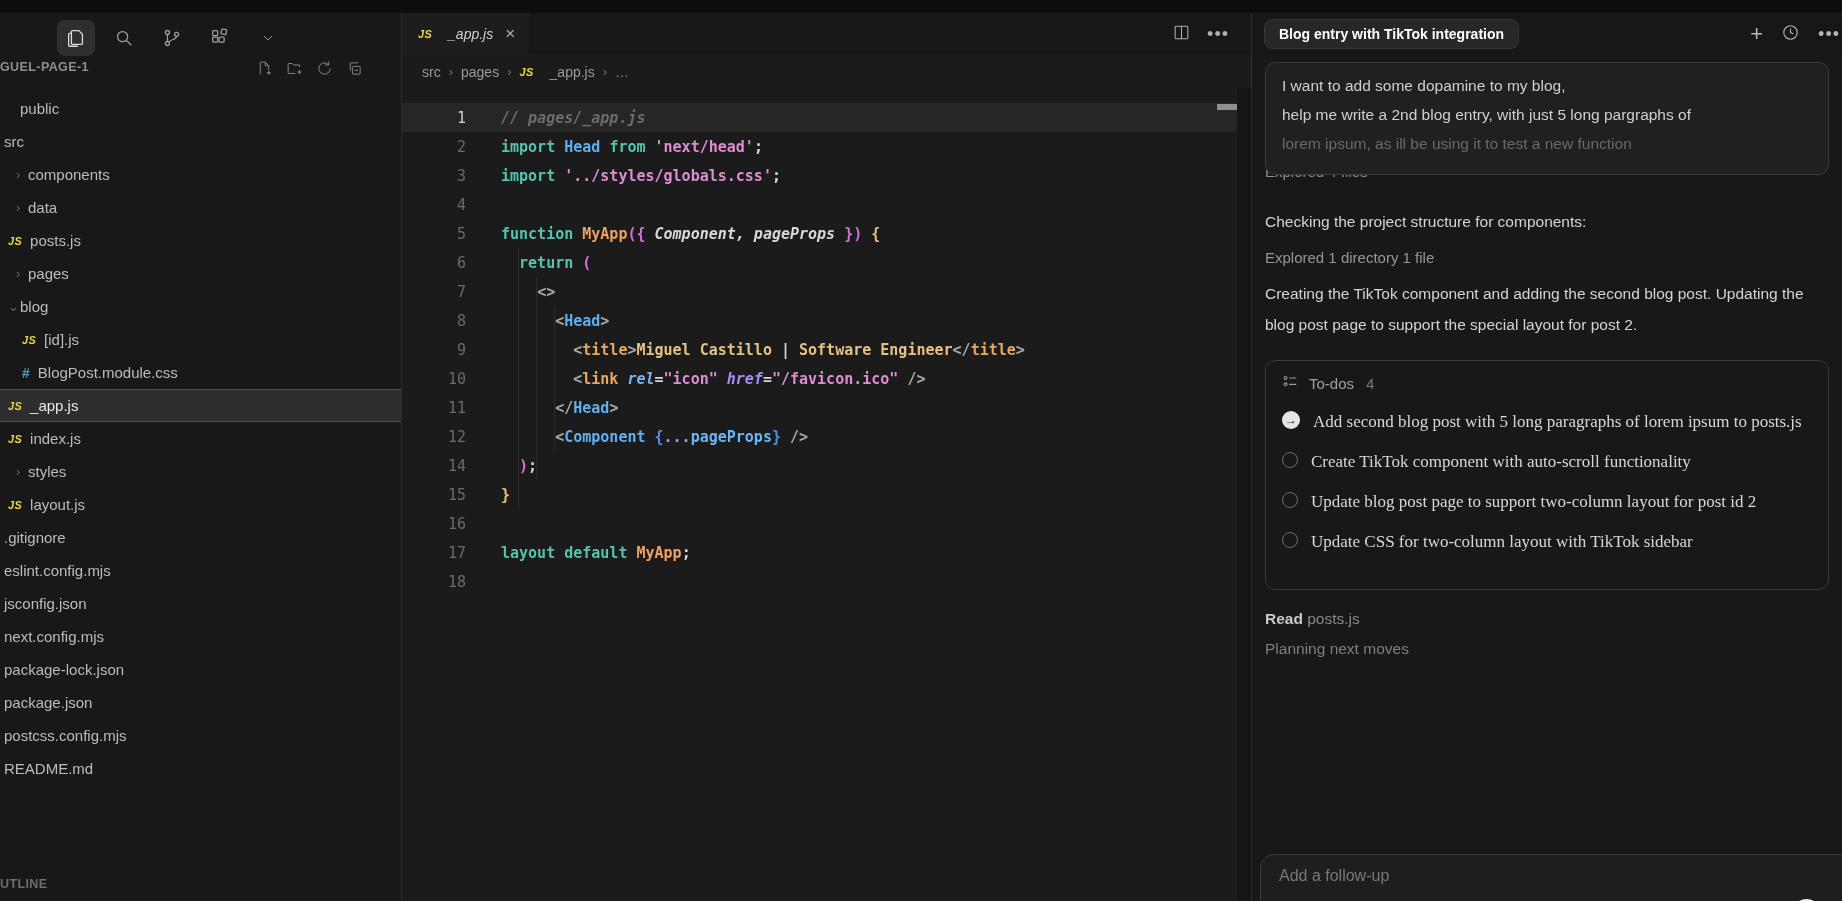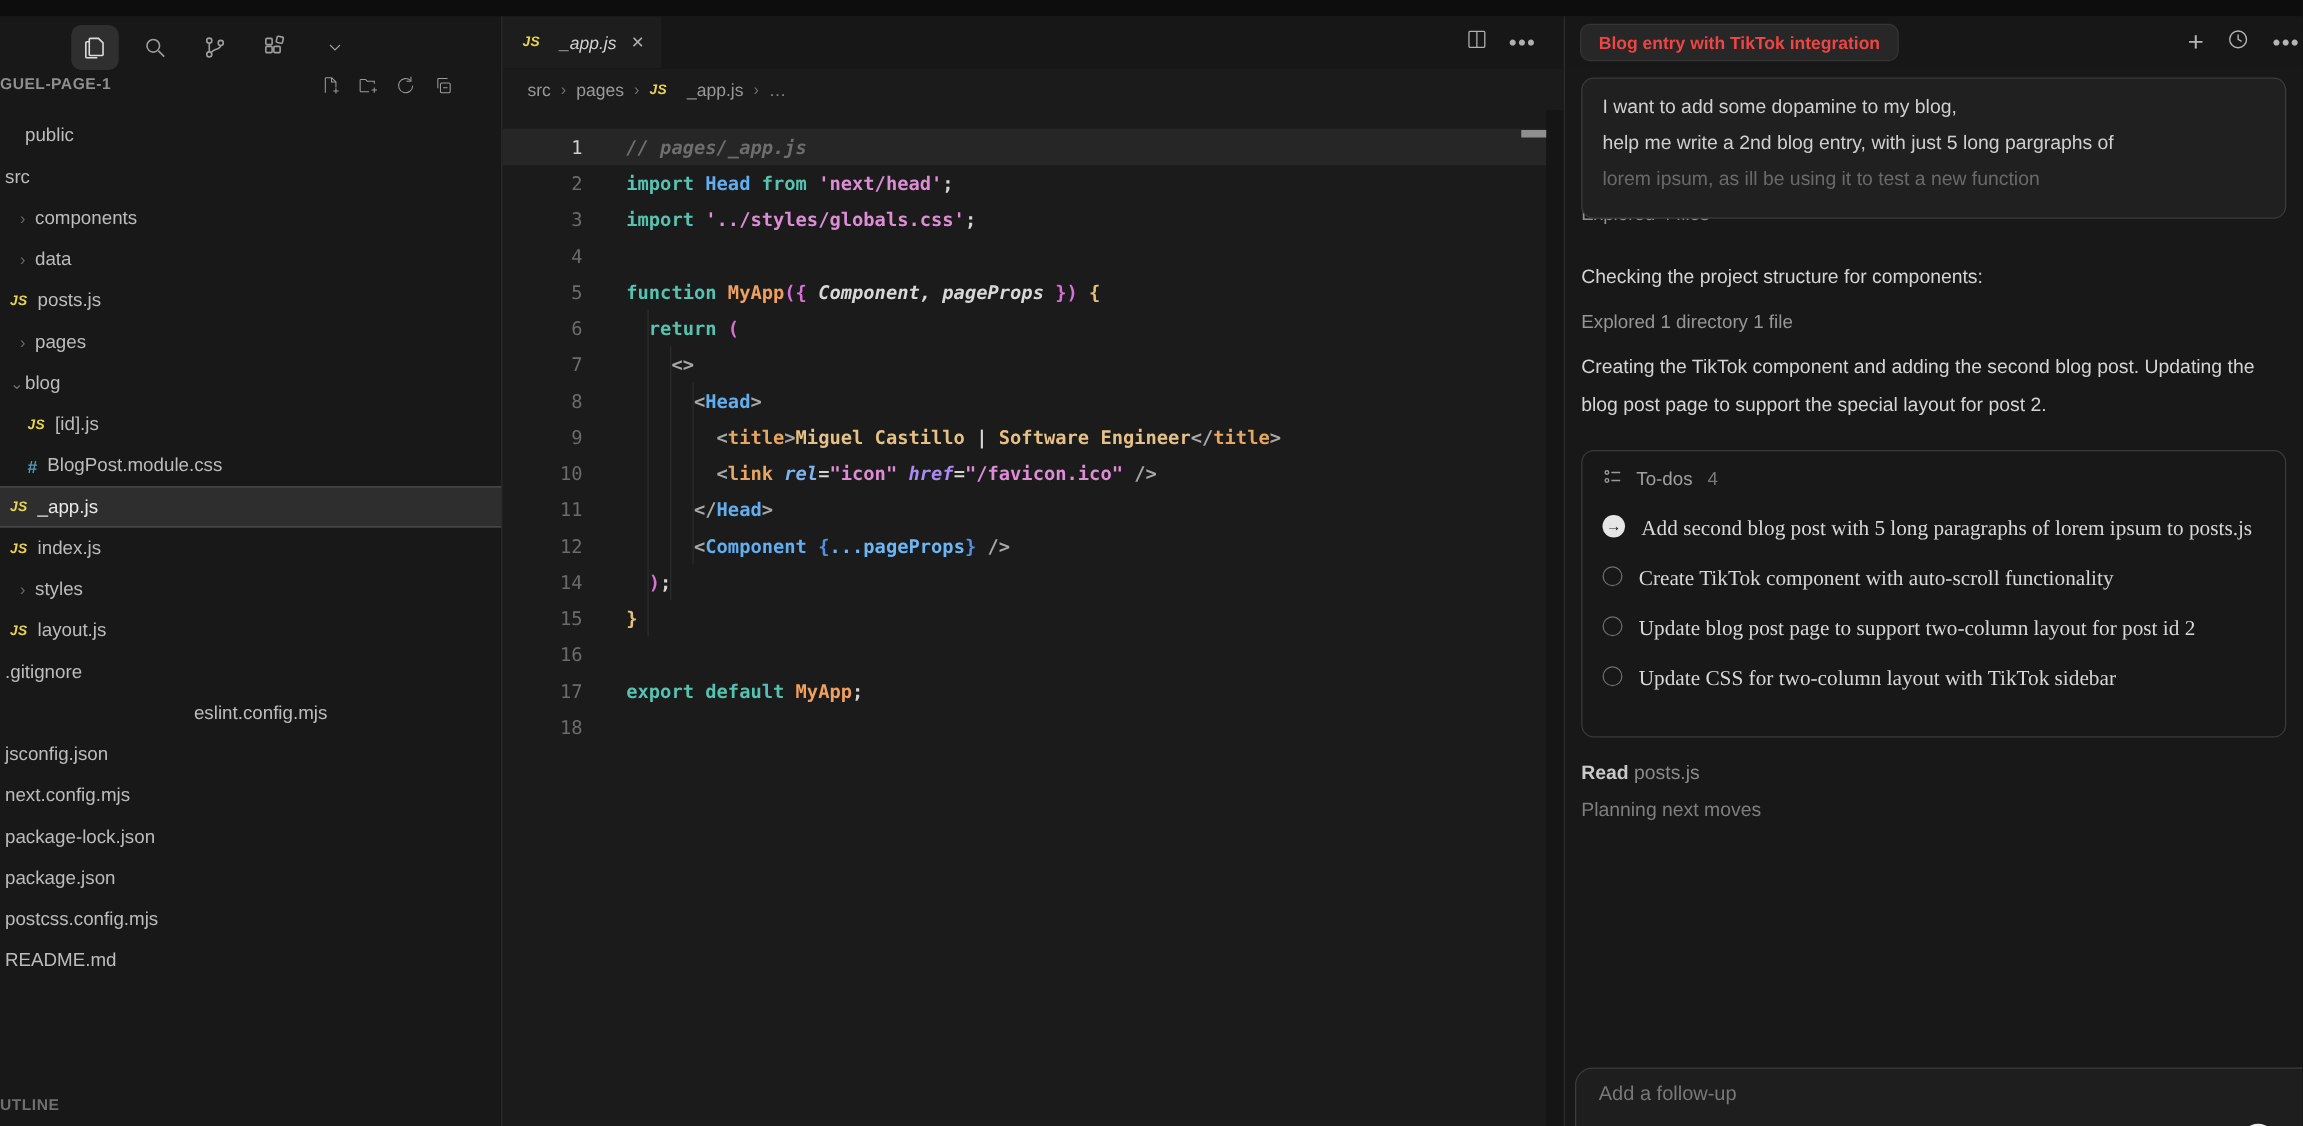--- a/index.html
+++ b/index.html
@@ -58,21 +58,21 @@
   .tk-u { color:#a98bf5; font-style:italic; }
   .tk-y { color:#e5c07b; }
   .tk-m { color:#d670d6; }
   .tk-b { color:#5291e0; }
   .tk-e { color:#6cb6f5; }
   .tk-g { color:#a8a8a8; }
 
   
   .chat { flex:1; background:#181818; border-left:1px solid #2d2d2d; position:relative; overflow:hidden; display:flex; flex-direction:column; }
   .chat-top { height:42px; background:#171717; display:flex; align-items:center; padding:0 10px 0 12px; flex:none; }
-  .chat-tab { background:#272727; border:1px solid #353535; border-radius:8px; height:30px; display:flex; align-items:center; padding:0 14px; font-size:14px; font-weight:600; color:#ef4444; white-space:nowrap; }
+  .chat-tab { background:#272727; border:1px solid #353535; border-radius:8px; height:30px; display:flex; align-items:center; padding:0 14px; font-size:14px; font-weight:600; color:#ffffff; white-space:nowrap; }
   .chat-top-actions { margin-left:auto; display:flex; align-items:center; gap:18px; color:#b5b5b5; margin-right:-8px; }
   .chat-top-actions svg { stroke:currentColor; fill:none; stroke-width:1.4; }
   .plus-glyph { font-size:22px; font-weight:300; line-height:1; }
   .dots-glyph { font-size:18px; letter-spacing:1px; }
   .chat-body { padding:0 13px; flex:1; position:relative; }
   .umsg { position:relative; z-index:2; margin-top:7px; height:113px; overflow:hidden; background:#202020; border:1px solid #3b3b3b; border-radius:10px; padding:8px 16px; }
   .umsg .uline { font-size:15.5px; color:#cfcfcf; line-height:29px; white-space:nowrap; }
   .umsg .uline.fade { color:#9a9a9a; opacity:.6; }
   .ev-dim { position:relative; z-index:1; font-size:15px; color:#8f8f8f; }
   .ev-explored-files { margin-top:-12px; height:22px; }
@@ -215,21 +215,21 @@
           <span class="chev">›</span>
           <span>styles</span>
         </div>
         <div class="frow" style="padding-left: 8px;">
           <span class="badge-js">JS</span>
           <span>layout.js</span>
         </div>
         <div class="frow" style="padding-left: 4px;">
           <span>.gitignore</span>
         </div>
-        <div class="frow" style="padding-left: 16px; justify-content: center;">
+        <div class="frow" style="padding-left: 4px;">
           <span>eslint.config.mjs</span>
         </div>
         <div class="frow" style="padding-left: 4px;">
           <span>jsconfig.json</span>
         </div>
         <div class="frow" style="padding-left: 4px;">
           <span>next.config.mjs</span>
         </div>
         <div class="frow" style="padding-left: 4px;">
           <span>package-lock.json</span>
@@ -331,21 +331,21 @@
           <div class="cline">
             <span class="ln">15</span>
             <pre><span class="tk-y">}</span></pre>
           </div>
           <div class="cline">
             <span class="ln">16</span>
             <pre></pre>
           </div>
           <div class="cline">
             <span class="ln">17</span>
-            <pre><span class="tk-k">export</span><span class="tk-p"> </span><span class="tk-k">default</span><span class="tk-p"> </span><span class="tk-f">MyApp</span><span class="tk-p">;</span></pre>
+            <pre><span class="tk-k">layout</span><span class="tk-p"> </span><span class="tk-k">default</span><span class="tk-p"> </span><span class="tk-f">MyApp</span><span class="tk-p">;</span></pre>
           </div>
           <div class="cline">
             <span class="ln">18</span>
             <pre></pre>
           </div>
         </div>
       <div class="iguide" style="left:116px; top:160px; height:261px;"></div>
       <div class="iguide" style="left:134px; top:189px; height:203px;"></div>
       <div class="iguide" style="left:152px; top:218px; height:145px;"></div>
       <div class="scroll-strip"></div>

